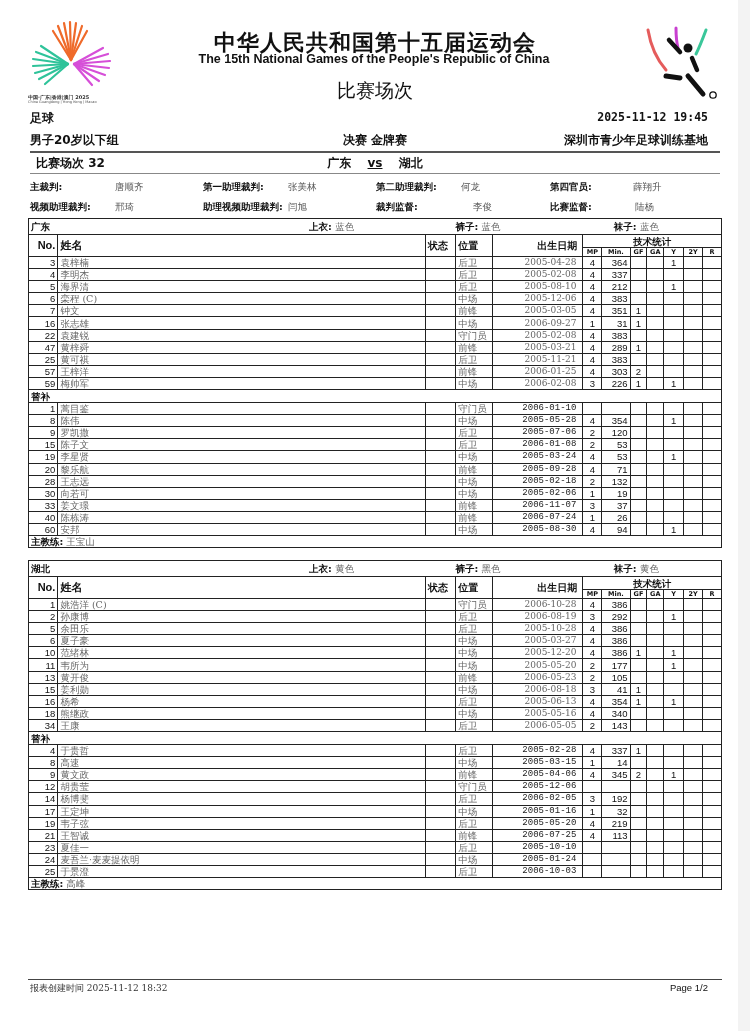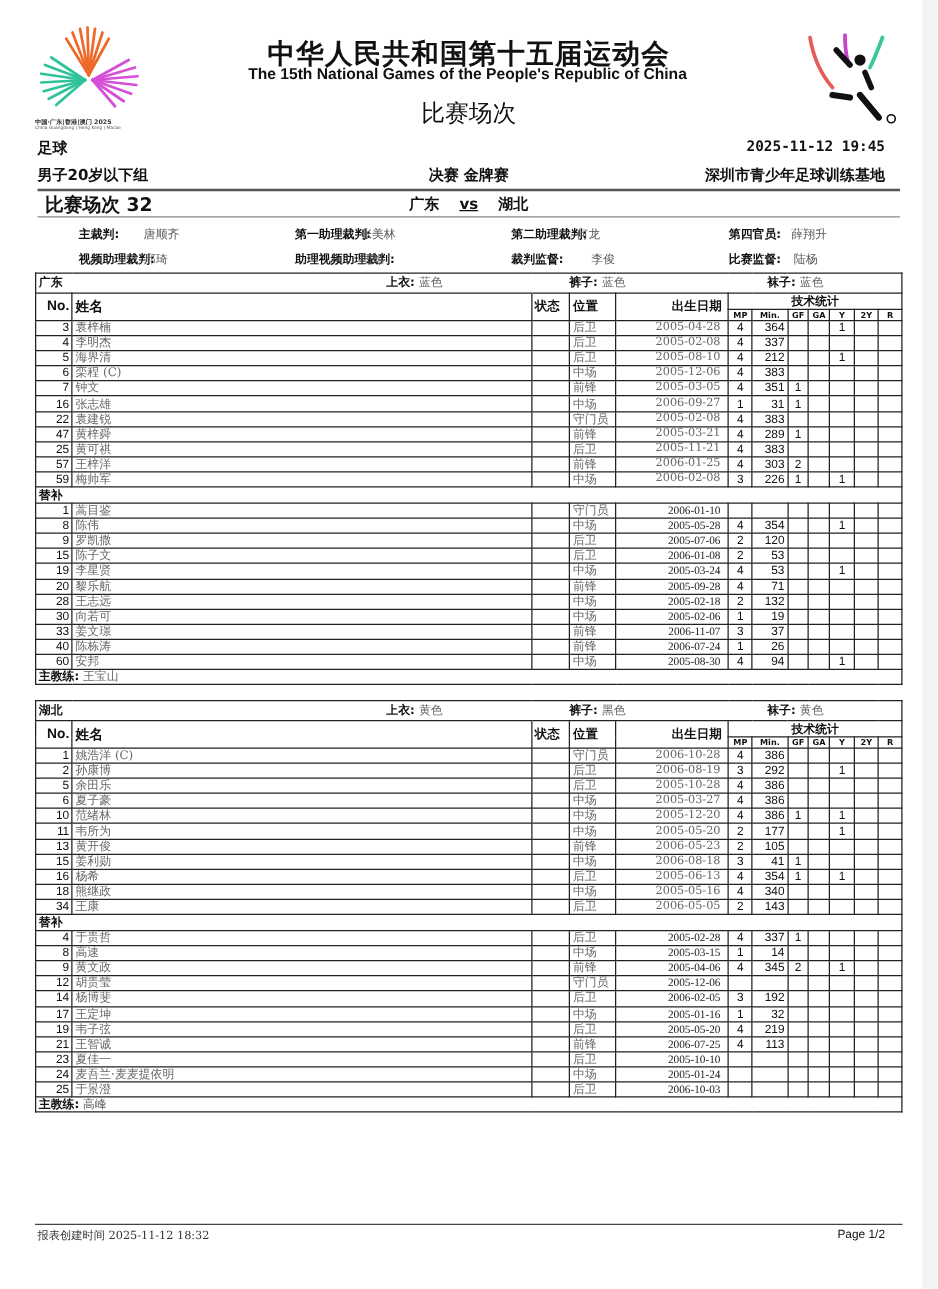--- a/index.html
+++ b/index.html
@@ -15,41 +15,41 @@
   .doc-title { position: absolute; left: 0; width: 750px; top: 78px; text-align: center; font-size: 19px; font-family: "DejaVu Serif", serif; }
 
   .row-line { position: absolute; left: 30px; width: 690px; font-size: 12px; font-weight: bold; }
   .sport { top: 110px; }
   .datetime { position: absolute; top: 110px; right: 30px; font-family: "DejaVu Sans Mono", monospace; font-size: 11.5px; font-weight: bold; }
   .group { top: 132px; }
   .stage { position: absolute; top: 132px; left: 0; width: 750px; text-align: center; font-size: 12px; font-weight: bold; }
   .venue { position: absolute; top: 132px; right: 30px; font-size: 12px; font-weight: bold; }
   .hr { position: absolute; left: 30px; width: 690px; height: 2px; background: #555; }
 
-  .match-no { position: absolute; left: 36px; top: 155px; font-size: 15px; font-weight: bold; }
+  .match-no { position: absolute; left: 36px; top: 155px; font-size: 12px; font-weight: bold; }
   .teams { position: absolute; top: 155px; left: 0; width: 750px; text-align: center; font-size: 12px; font-weight: bold; }
   .teams .vs { margin: 16px 12px; text-decoration: underline; }
 
   .officials { position: absolute; left: 30px; width: 690px; font-size: 9.5px; }
-  .off-label { position: absolute; font-weight: bold; margin-left: 33px; }
+  .off-label { position: absolute; font-weight: bold; }
   .off-val { position: absolute; color: #555; font-family: "DejaVu Serif", serif; }
 
   
   table.roster { position: absolute; left: 28px; width: 694px; border-collapse: collapse; table-layout: fixed; font-size: 9.5px; }
   table.roster td, table.roster th { border: 1px solid #222; padding: 0 2px; height: 12.1px; line-height: 11px; white-space: nowrap; overflow: hidden; }
   .team-bar td { height: 16px !important; font-weight: bold; font-size: 9.5px; }
   .team-bar .kit { font-weight: bold; }
   .team-bar .kit-val { font-weight: normal; color: #666; font-family: "DejaVu Serif", serif; }
   .hdr-main { font-weight: bold; font-size: 11px; }
   .hdr-sub { font-size: 6.5px; font-weight: bold; text-align: center; height: 8px !important; line-height: 7px !important; }
   .num { text-align: right; font-family: "Liberation Sans", sans-serif; }
   .name { color: #666; font-family: "DejaVu Serif", serif; }
   .pos { color: #666; font-family: "DejaVu Serif", serif; }
   .dob { text-align: right; color: #666; font-family: "DejaVu Serif", serif; font-size: 9px; padding-right: 6px !important; }
-  .dob.sans { font-family: Liberation Serif, serif; color: #222; }
+  .dob.sans { font-family: Liberation Mono, monospace; color: #222; }
   .stat { text-align: right; font-family: "Liberation Sans", sans-serif; }
   .stat.c { text-align: center; }
   .sec td { font-weight: bold; font-size: 9.5px; height: 13px !important; }
   .coach td { font-size: 9.5px; }
   .coach .clabel { font-weight: bold; }
   .coach .cval { color: #666; font-family: "DejaVu Serif", serif; }
 
   .footer-line { position: absolute; left: 28px; top: 979px; width: 694px; height: 1px; background: #444; }
   .footer-left { position: absolute; left: 30px; top: 982px; font-size: 9px; color: #333; font-family: "DejaVu Serif", serif; }
   .footer-right { position: absolute; right: 30px; top: 982px; font-size: 9.5px; font-family: "Liberation Sans", sans-serif; }

